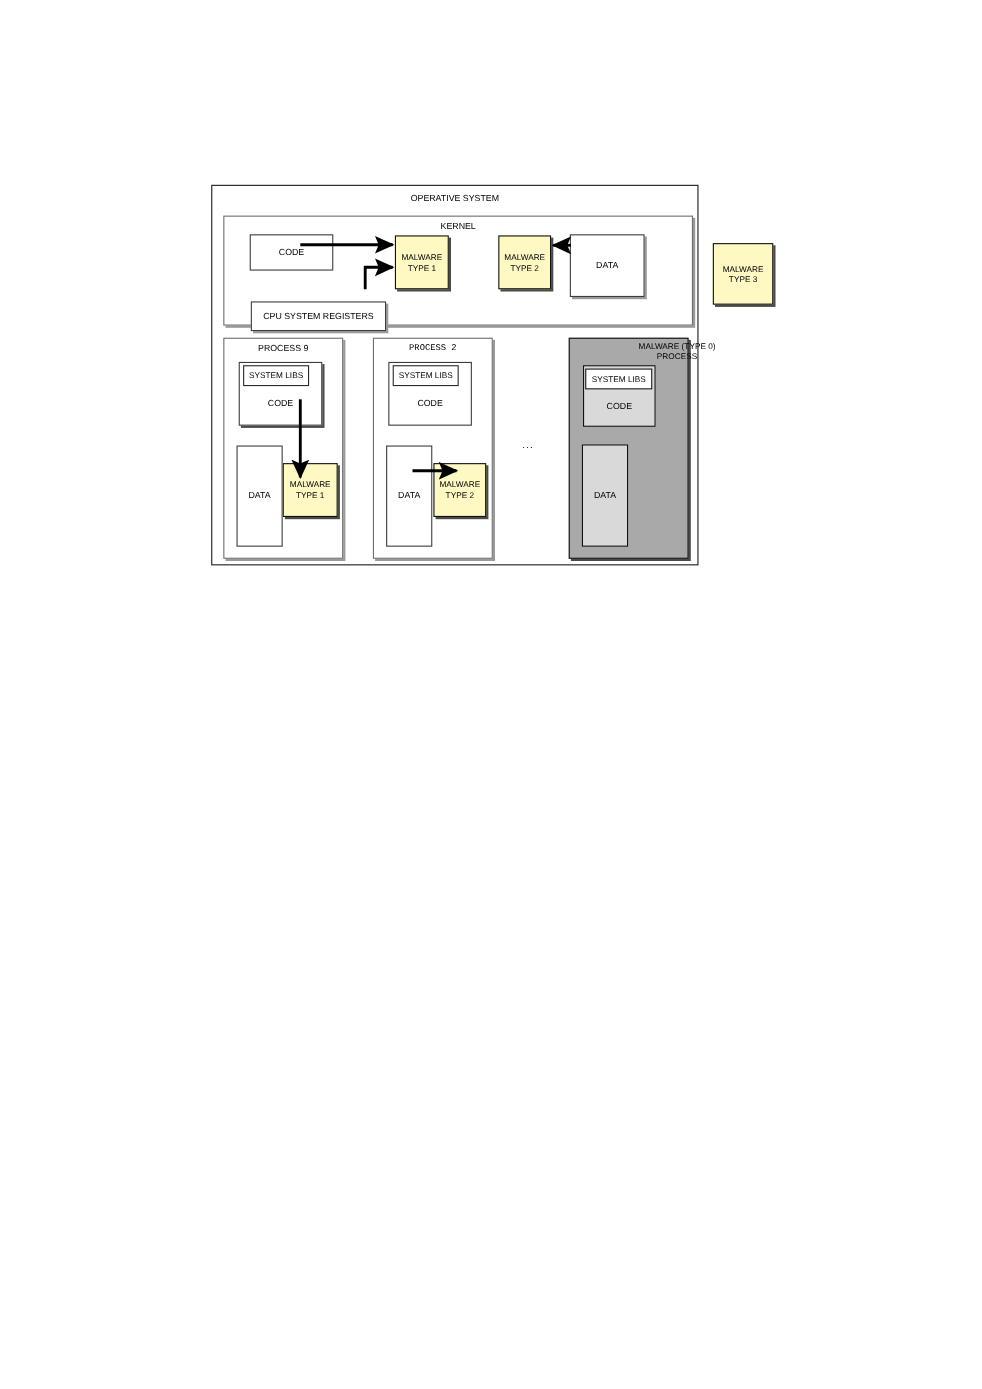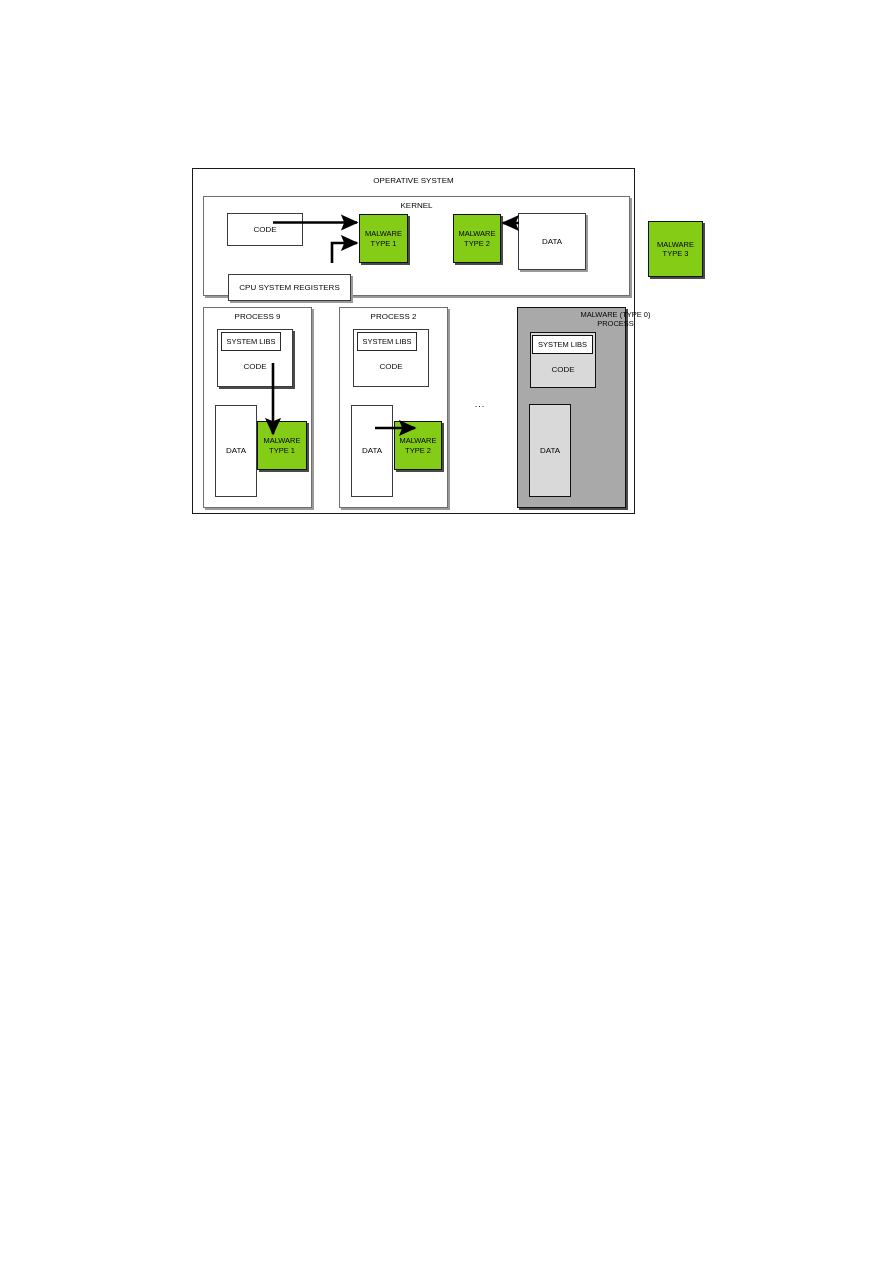--- a/index.html
+++ b/index.html
@@ -65,21 +65,21 @@
     background: #ffffff;
   }
 
   .thin-box {
     border: 1px solid #2a2a2a;
     background: #ffffff;
   }
 
   .mal-box {
     border: 1px solid #111111;
-    background: #84cc16;
+    background: #fef9c3;
   }
 
   .mal-proc {
     border: 1px solid #111111;
     background: #a9a9a9;
   }
 
   .mal-inner {
     border: 1px solid #111111;
     background: #d9d9d9;
@@ -141,21 +141,21 @@
 
   <div class="box plain-box shadow-dark" style="left:217px; top:329px; width:76px; height:58px; font-size:8px; align-items:flex-end; padding-bottom:14px;">CODE</div>
   <div class="box thin-box" style="left:221px; top:332px; width:60px; height:19px; font-size:7.5px;">SYSTEM LIBS</div>
 
   <div class="box plain-box" style="left:215px; top:405px; width:42px; height:92px; font-size:8px;">DATA</div>
 
   <div class="box mal-box shadow-dark" style="left:257px; top:421px; width:50px; height:49px; font-size:7.5px;">MALWARE
 TYPE 1</div>
 
   <div class="box proc-frame shadow" style="left:339px; top:307px; width:109px; height:201px;"></div>
-  <div class="frame-title" style="left:339px; top:312px; width:109px; font-size:8px;">PROCESS 2</div>
+  <div class="frame-title" style="left:339px; top:312px; width:109px; font-size:8px;font-family:Liberation Mono, monospace;">PROCESS 2</div>
 
   <div class="box plain-box" style="left:353px; top:329px; width:76px; height:58px; font-size:8px; align-items:flex-end; padding-bottom:14px;">CODE</div>
   <div class="box thin-box" style="left:357px; top:332px; width:60px; height:19px; font-size:7.5px;">SYSTEM LIBS</div>
 
   <div class="box plain-box" style="left:351px; top:405px; width:42px; height:92px; font-size:8px;">DATA</div>
 
   <div class="box mal-box shadow-dark" style="left:394px; top:421px; width:48px; height:49px; font-size:7.5px;">MALWARE
 TYPE 2</div>
 
   <div class="ellipsis" style="left:471px; top:399px; width:18px; font-size:9px; text-align:center;">...</div>

